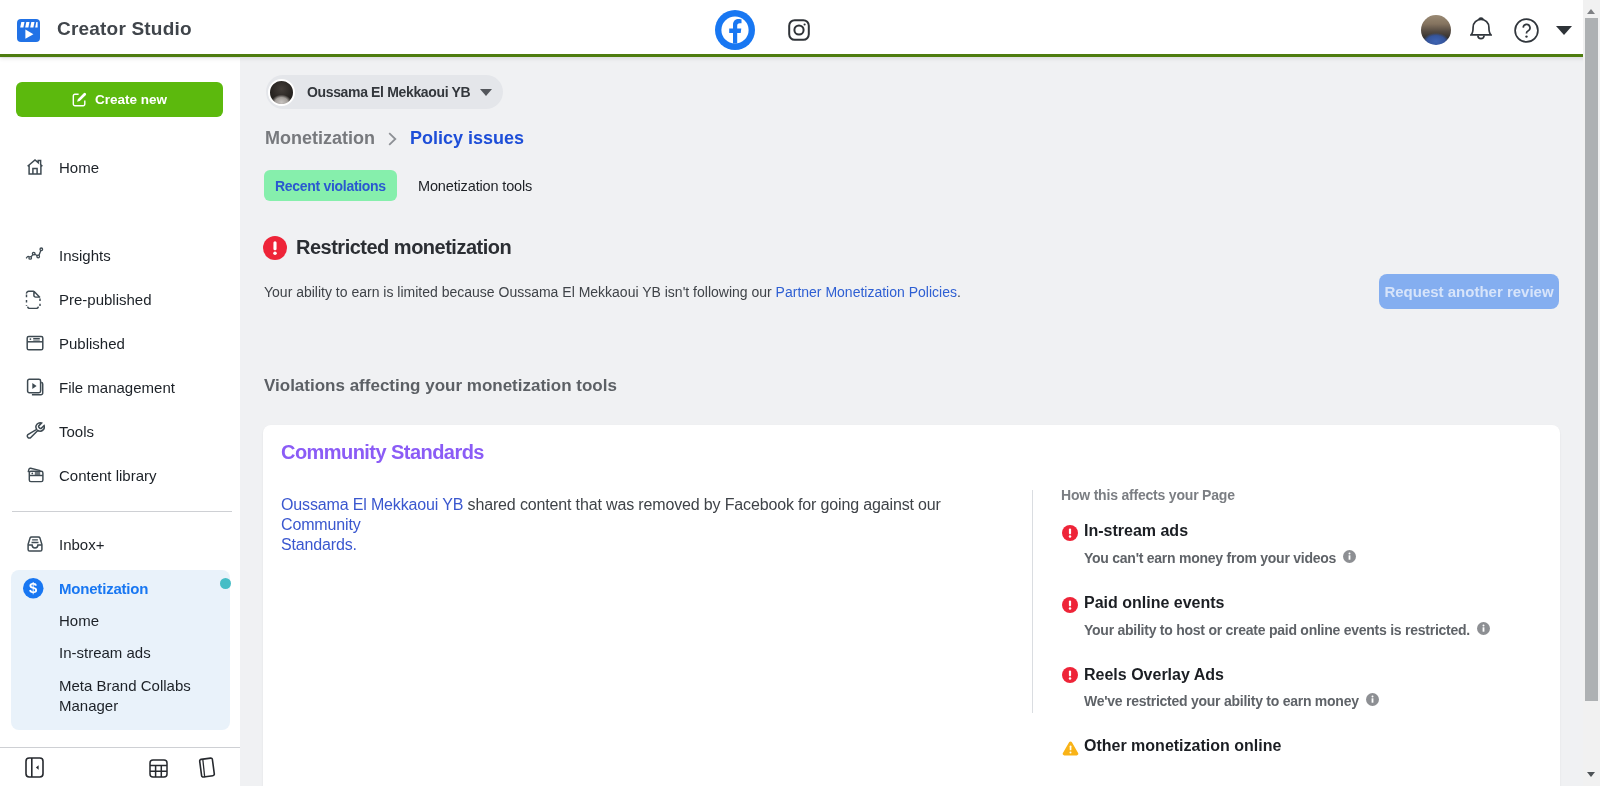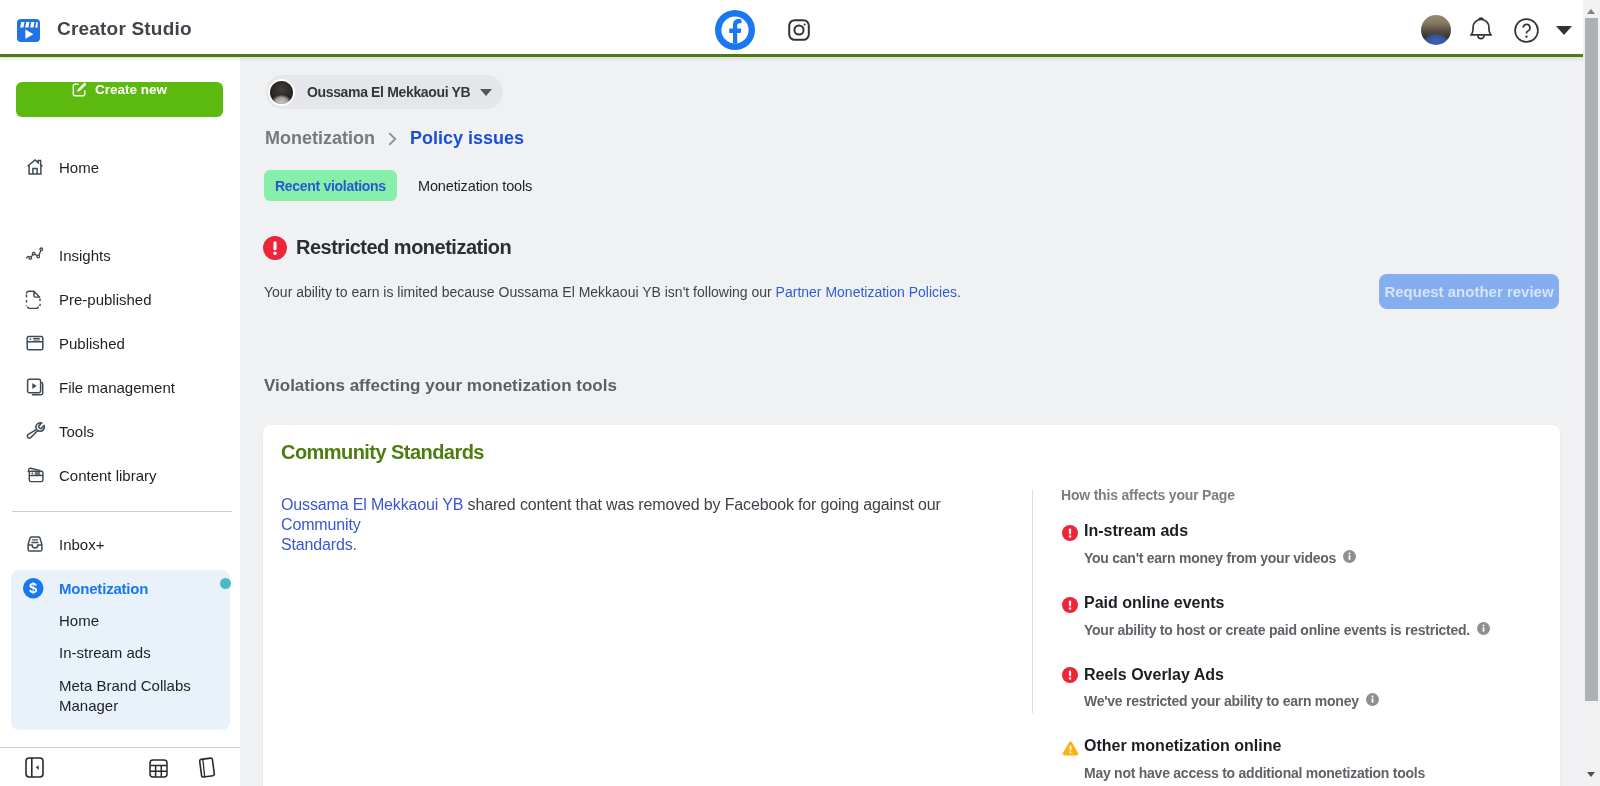--- a/index.html
+++ b/index.html
@@ -5,21 +5,21 @@
 *{margin:0;padding:0;box-sizing:border-box}
 html,body{width:1600px;height:786px;overflow:hidden}
 body{font-family:"Liberation Sans",sans-serif;background:#f0f1f3;position:relative}
 .abs{position:absolute}
 
 #topbar{position:absolute;left:0;top:0;width:1600px;height:57px;background:#fff;border-bottom:3px solid #4d7c0f;box-shadow:0 2px 4px rgba(0,0,0,.09);z-index:5}
 #logo{position:absolute;left:17px;top:19px}
 #brand{position:absolute;left:57px;top:18px;font-size:19px;font-weight:bold;color:#40454b;letter-spacing:.2px}
 
 #sidebar{position:absolute;left:0;top:58px;width:240px;height:728px;background:#fff}
-#createbtn{position:absolute;left:16px;top:24px;width:207px;height:35px;background:#5cb90d;border-radius:6px;color:#fff;font-weight:bold;font-size:13.5px;display:flex;align-items:flex-start;justify-content:center;gap:8px}
+#createbtn{position:absolute;left:16px;top:24px;width:207px;height:35px;background:#5cb90d;border-radius:6px;color:#fff;font-weight:bold;font-size:13.5px;display:flex;align-items:center;justify-content:center;gap:8px}
 .mi{position:absolute;left:0;width:240px;height:44px}
 .mi svg{position:absolute;left:25px;top:12px}
 .mi .lbl{position:absolute;left:59px;top:50%;transform:translateY(-50%);font-size:15px;color:#1c2127}
 #sep1{position:absolute;left:12px;top:453px;width:220px;height:1px;background:#ced0d4}
 #monblock{position:absolute;left:11px;top:512px;width:219px;height:160px;background:#e9f2fa;border-radius:8px}
 #mondot{position:absolute;left:220px;top:520px;width:11px;height:11px;border-radius:50%;background:#46bdc6}
 .subitem{position:absolute;left:59px;font-size:15px;color:#1c2127}
 #footsep{position:absolute;left:0;top:689px;width:240px;height:1px;background:#ced0d4}
 
 #main{position:absolute;left:240px;top:58px;width:1343px;height:728px;background:#f0f1f3}
@@ -32,21 +32,21 @@
 #crumbs .cur{color:#1d4ed8}
 #tab1{position:absolute;left:24px;top:112px;height:31px;border-radius:6px;background:#86efac;color:#2a58d0;font-size:14px;letter-spacing:-.3px;font-weight:bold;display:flex;align-items:center;padding:0 11px}
 #tab2{position:absolute;left:178px;top:112px;height:31px;color:#1d2025;font-size:14.5px;letter-spacing:-.15px;display:flex;align-items:center}
 #resticon{position:absolute;left:23px;top:177.5px}
 #resthead{position:absolute;left:56px;top:178px;font-size:20px;letter-spacing:-.5px;font-weight:bold;color:#2b2e33}
 #restbody{position:absolute;left:24px;top:226px;font-size:14px;color:#3f4348}
 #restbody a{color:#2e5fd3;text-decoration:none}
 #reqbtn{position:absolute;left:1139px;top:216px;width:180px;height:35px;background:#84aef0;border-radius:8px;color:#d7e4fa;font-weight:bold;font-size:15px;display:flex;align-items:center;justify-content:center}
 #violhead{position:absolute;left:24px;top:318px;font-size:17px;font-weight:bold;color:#5c6065}
 #card{position:absolute;left:23px;top:367px;width:1297px;height:520px;background:#fff;border-radius:8px;box-shadow:0 1px 2px rgba(0,0,0,.08)}
-#cshead{position:absolute;left:18px;top:16px;font-size:20px;letter-spacing:-.55px;font-weight:bold;color:#4d7c0f}
+#cshead{position:absolute;left:18px;top:16px;font-size:20px;letter-spacing:-.55px;font-weight:bold;color:#8b5cf6}
 #cspar{position:absolute;left:18px;top:70px;width:720px;font-size:16px;letter-spacing:-.15px;line-height:20px;color:#3f4348}
 #cspar a{color:#3a57cf;text-decoration:none}
 #vdivider{position:absolute;left:769px;top:65px;width:1px;height:223px;background:#dadde1}
 #howhead{position:absolute;left:798px;top:62px;font-size:14px;letter-spacing:-.2px;font-weight:bold;color:#7b7e83}
 .itemt{position:absolute;left:821px;font-size:16px;font-weight:bold;color:#1b1e23}
 .items{position:absolute;left:821px;font-size:14px;letter-spacing:-.25px;font-weight:bold;color:#5f6368;display:flex;gap:7px}
 .iticon{position:absolute;left:798.5px}
 
 #sbar{position:absolute;left:1583px;top:0;width:17px;height:786px;background:#f1f1f1;z-index:9}
 #sthumb{position:absolute;left:2px;top:18px;width:13px;height:683px;background:#aeb1b3}
@@ -253,21 +253,20 @@
           <circle cx="6.5" cy="6.5" r="6.5" fill="#8d8f93"></circle>
           <rect x="5.6" y="5.3" width="1.8" height="4.4" fill="#fff"></rect>
           <circle cx="6.5" cy="3.4" r="1" fill="#fff"></circle>
         </svg></div>
     <svg class="iticon" style="top:316px" width="17" height="15" viewBox="0 0 17 15">
         <path d="M7.1 1.3 a1.65 1.65 0 0 1 2.8 0 L16.1 12 a1.6 1.6 0 0 1 -1.4 2.4 H2.3 A1.6 1.6 0 0 1 .9 12 Z" fill="#f9b317"></path>
         <rect x="7.7" y="4.4" width="1.7" height="4.9" rx=".85" fill="#fffdf5"></rect>
         <circle cx="8.5" cy="11.6" r="1" fill="#fffdf5"></circle>
       </svg>
     <div class="itemt" style="top:312px">Other monetization online</div>
-    <div class="items" style="top:340px">May not have access to additional monetization tools</div>
   </div>
 </div>
 
 <div id="sbar">
   <div id="sthumb"></div>
   <div class="sarrow" id="sup"></div>
   <div class="sarrow" id="sdown"></div>
 </div>
 
 </body></html>

